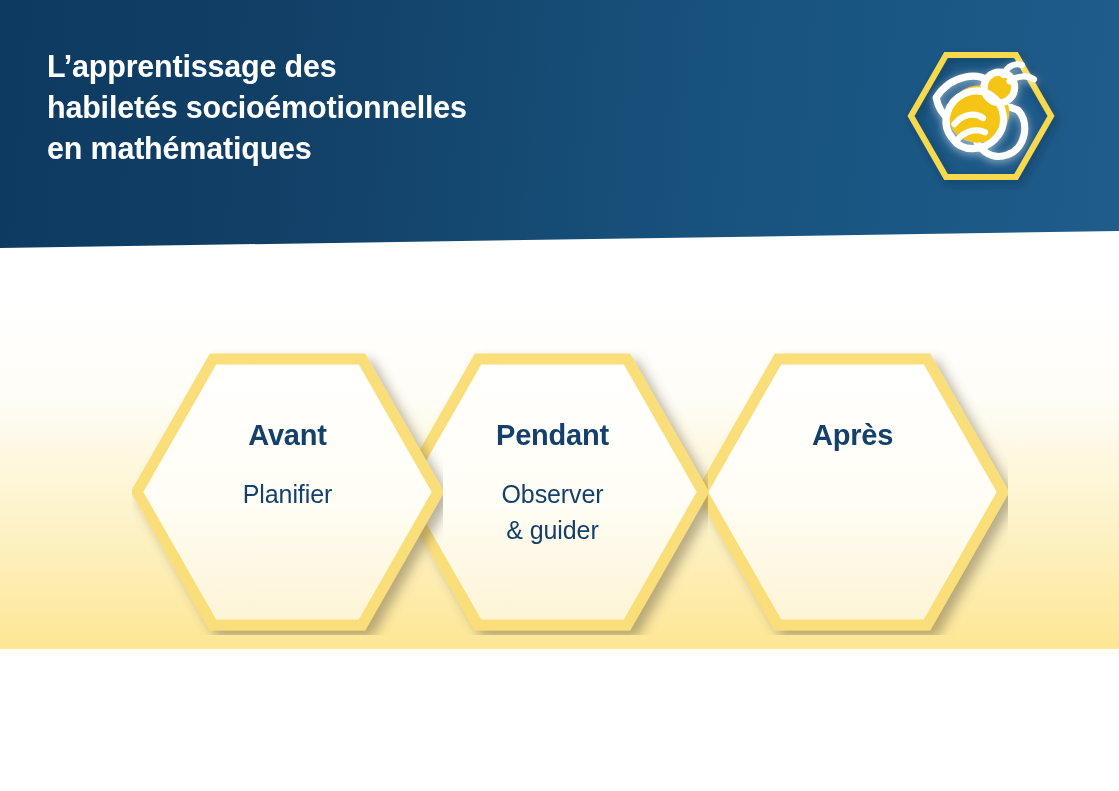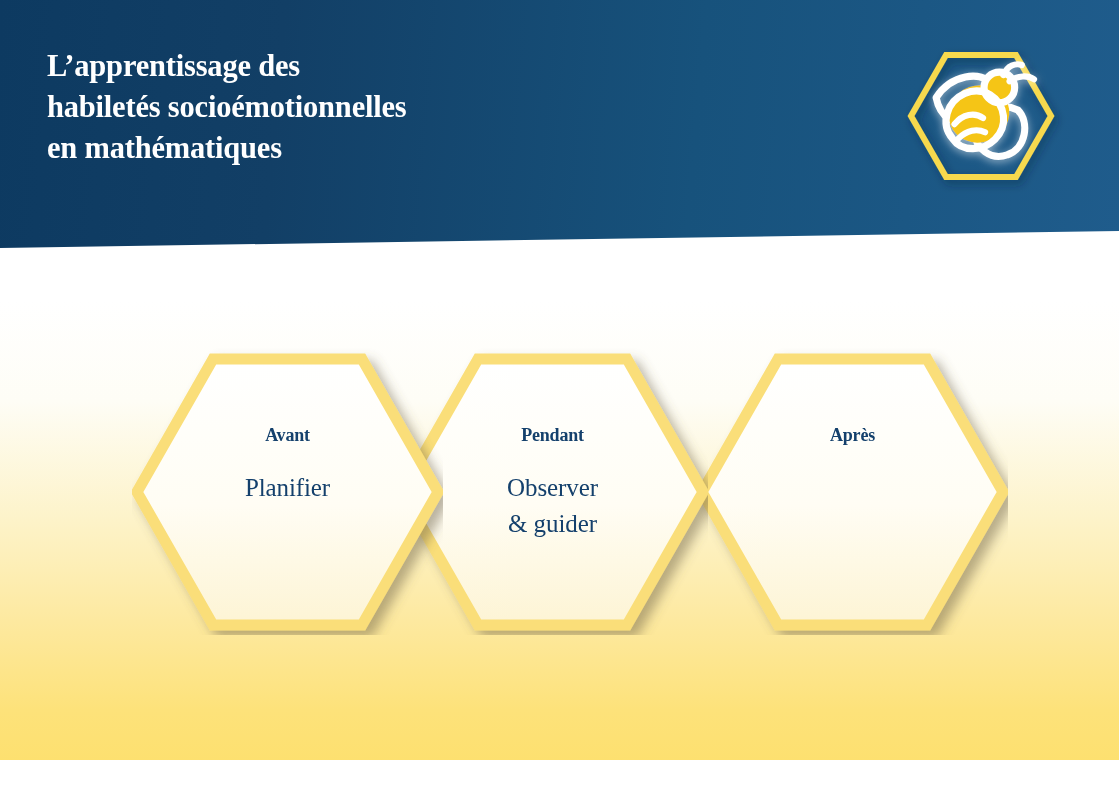--- a/index.html
+++ b/index.html
@@ -5,23 +5,23 @@
 <style>
   html, body {
     margin: 0;
     padding: 0;
     background: #ffffff;
   }
 
   #slide {
     position: relative;
     width: 1119px;
-    height: 760px;
+    height: 649px;
     overflow: hidden;
-    font-family: Liberation Serif, serif;
+    font-family: Liberation Sans, sans-serif;
     background: linear-gradient(to bottom,
         #ffffff 0px,
         #ffffff 300px,
         #fefdf6 400px,
         #fdf3c9 520px,
         #fde9a0 620px,
         #fde27a 710px,
         #fddf69 791px);
   }
 
@@ -96,29 +96,29 @@
     flex-direction: column;
     align-items: center;
     justify-content: flex-start;
     padding-top: 72px;
     box-sizing: border-box;
     pointer-events: none;
   }
 
   .hex-heading {
     color: #14406c;
-    font-size: 18px;
+    font-size: 29px;
     font-weight: bold;
     line-height: 30px;
     text-align: center;
     letter-spacing: -0.2px;
   }
 
   .hex-body {
-    margin-top: 20px;
+    margin-top: 26px;
     color: #14406c;
     font-size: 25px;
     font-weight: normal;
     line-height: 36px;
     text-align: center;
     letter-spacing: -0.1px;
     white-space: pre-line;
   }
 </style>
 </head>

